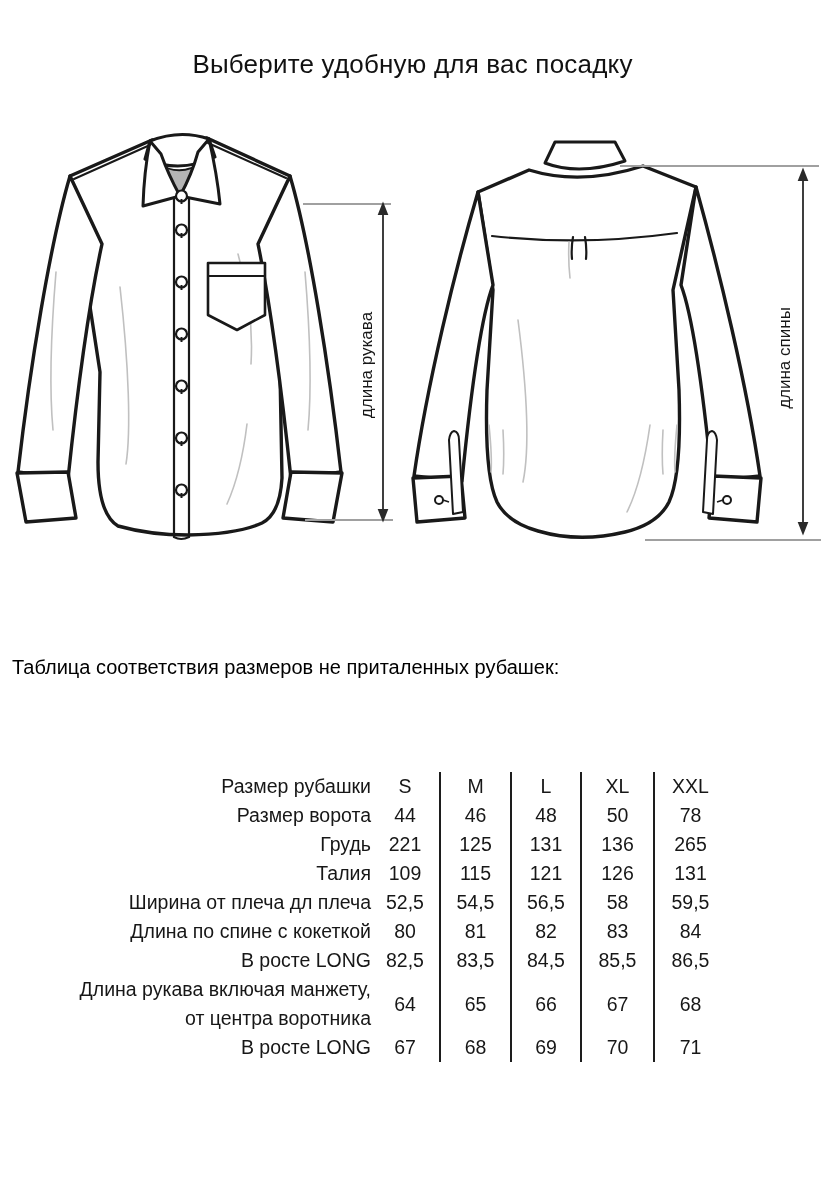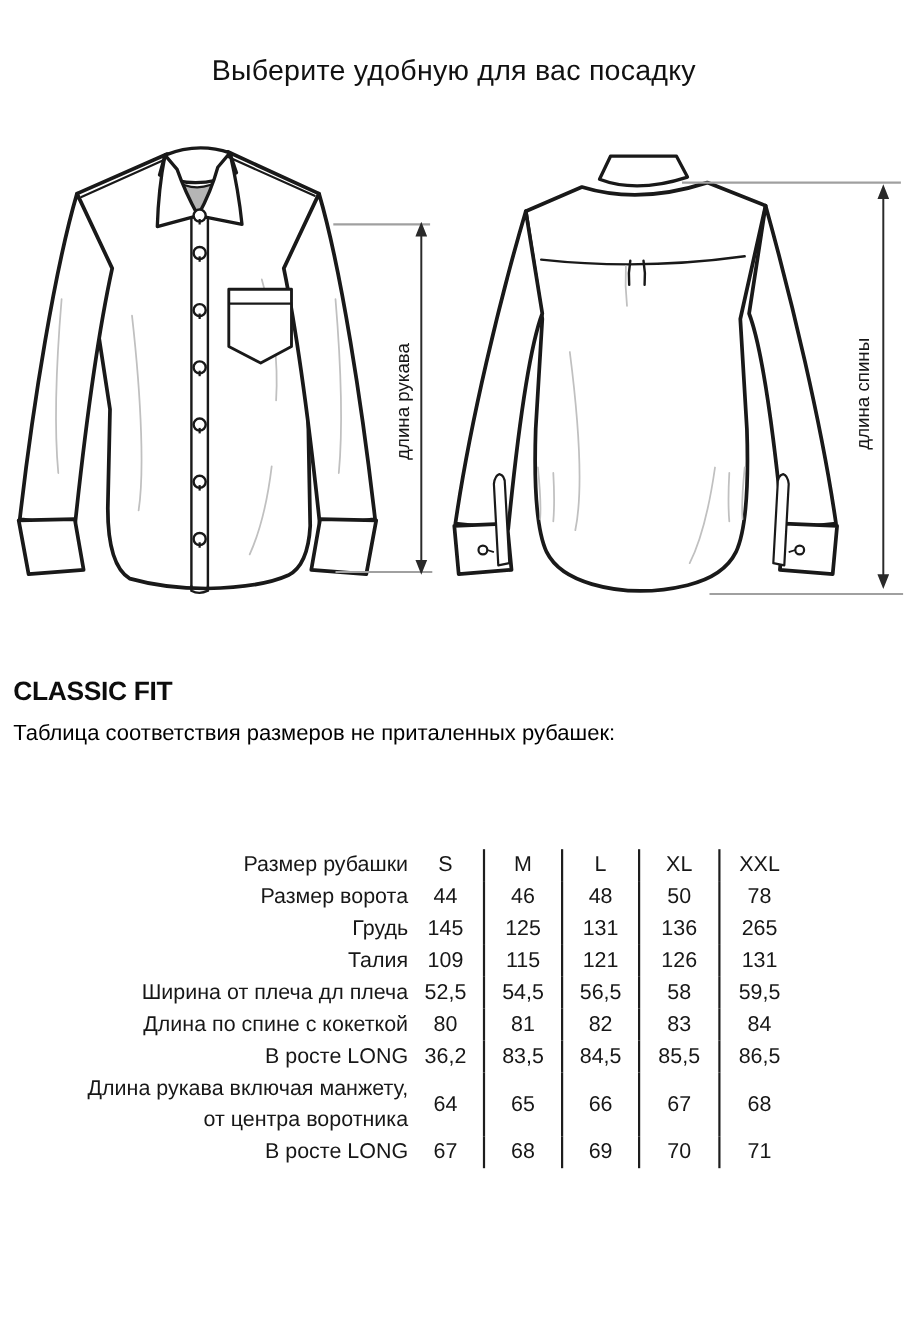--- a/index.html
+++ b/index.html
@@ -147,21 +147,20 @@
       <polygon points="379,380 383,390 387,380"></polygon>
       <line x1="803" y1="46" x2="803" y2="397"></line>
       <polygon points="799,50 803,40 807,50"></polygon>
       <polygon points="799,393 803,403 807,393"></polygon>
     </g>
   </svg>
 
   <div class="dim-label sleeve">длина рукава</div>
   <div class="dim-label back">длина спины</div>
 
-  <div class="fit-heading">CLASSIC FIT</div>
   <div class="fit-subtitle">Таблица соответствия размеров не приталенных рубашек:</div>
 
   <table class="size-table">
     <colgroup>
       <col style="width:331px">
         <col style="width:69px">
         <col style="width:71px">
       <col style="width:70px">
         <col style="width:73px">
         <col style="width:72px">
@@ -178,21 +177,21 @@
         <tr>
           <td class="lbl">Размер ворота</td>
           <td class="val">44</td>
           <td class="val sep">46</td>
           <td class="val sep">48</td>
           <td class="val sep">50</td>
           <td class="val sep">78</td>
         </tr>
         <tr>
           <td class="lbl">Грудь</td>
-          <td class="val">145</td>
+          <td class="val">221</td>
           <td class="val sep">125</td>
           <td class="val sep">131</td>
           <td class="val sep">136</td>
           <td class="val sep">265</td>
         </tr>
         <tr>
           <td class="lbl">Талия</td>
           <td class="val">109</td>
           <td class="val sep">115</td>
           <td class="val sep">121</td>
@@ -210,21 +209,21 @@
         <tr>
           <td class="lbl">Длина по спине с кокеткой</td>
           <td class="val">80</td>
           <td class="val sep">81</td>
           <td class="val sep">82</td>
           <td class="val sep">83</td>
           <td class="val sep">84</td>
         </tr>
         <tr>
           <td class="lbl">В росте LONG</td>
-          <td class="val">36,2</td>
+          <td class="val">82,5</td>
           <td class="val sep">83,5</td>
           <td class="val sep">84,5</td>
           <td class="val sep">85,5</td>
           <td class="val sep">86,5</td>
         </tr>
         <tr>
           <td class="lbl">Длина рукава включая манжету,
 от центра воротника</td>
           <td class="val">64</td>
           <td class="val sep">65</td>

